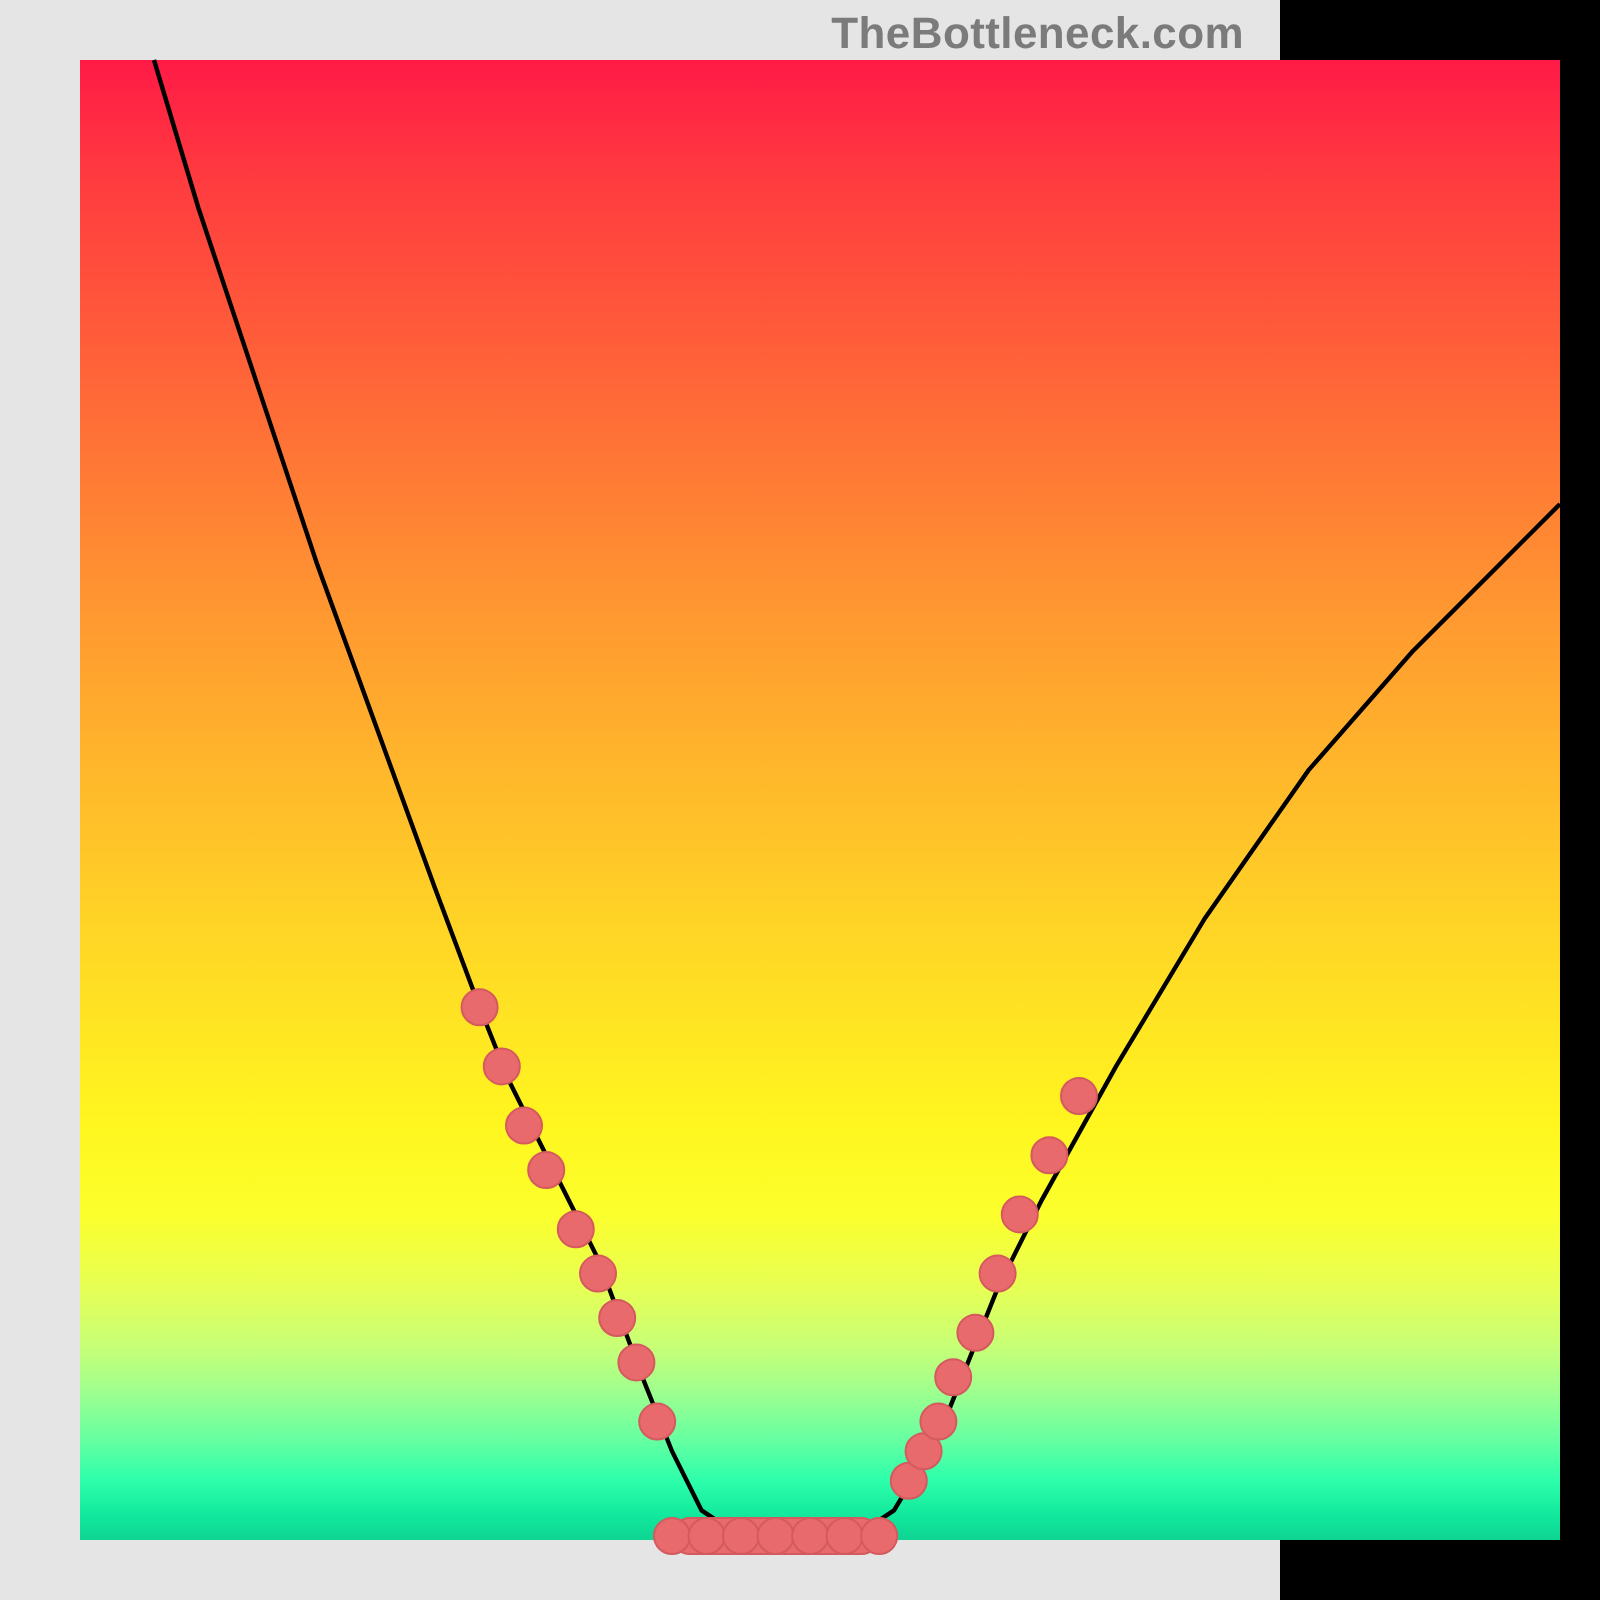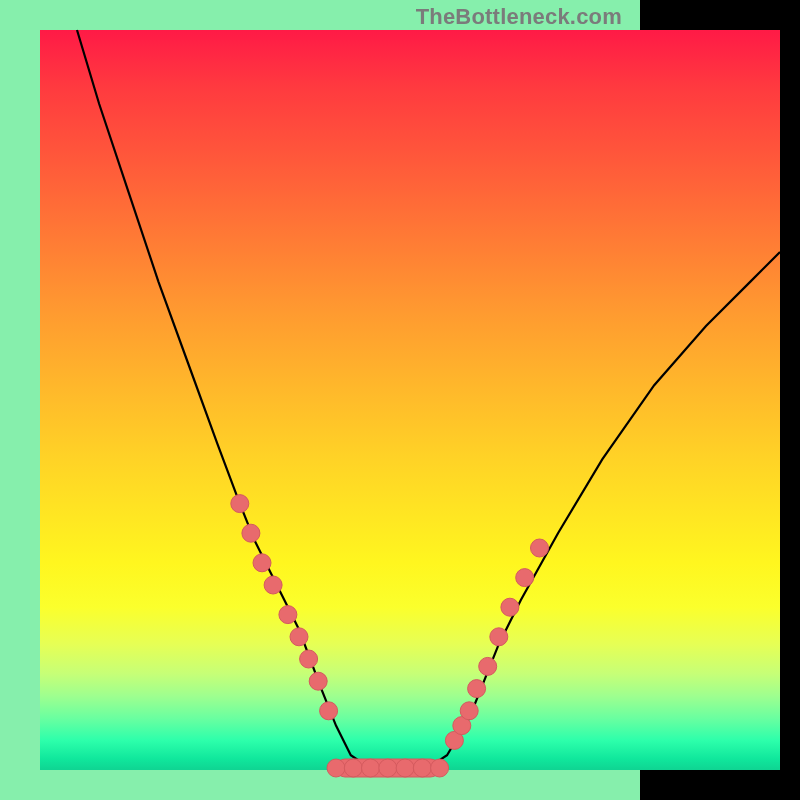--- a/index.html
+++ b/index.html
@@ -9,21 +9,21 @@
     height: 800px;
     background: #000000;
     overflow: hidden;
   }
   .frame {
     position: absolute;
     left: 0;
     top: 0;
     width: 640px;
     height: 800px;
-    background: #86efac;
+    background: #e5e5e5;
     text-decoration: underline;
   }
   .plot-area {
     position: absolute;
     left: 40px;
     top: 30px;
     width: 740px;
     height: 740px;
     
     background: linear-gradient(to bottom,

